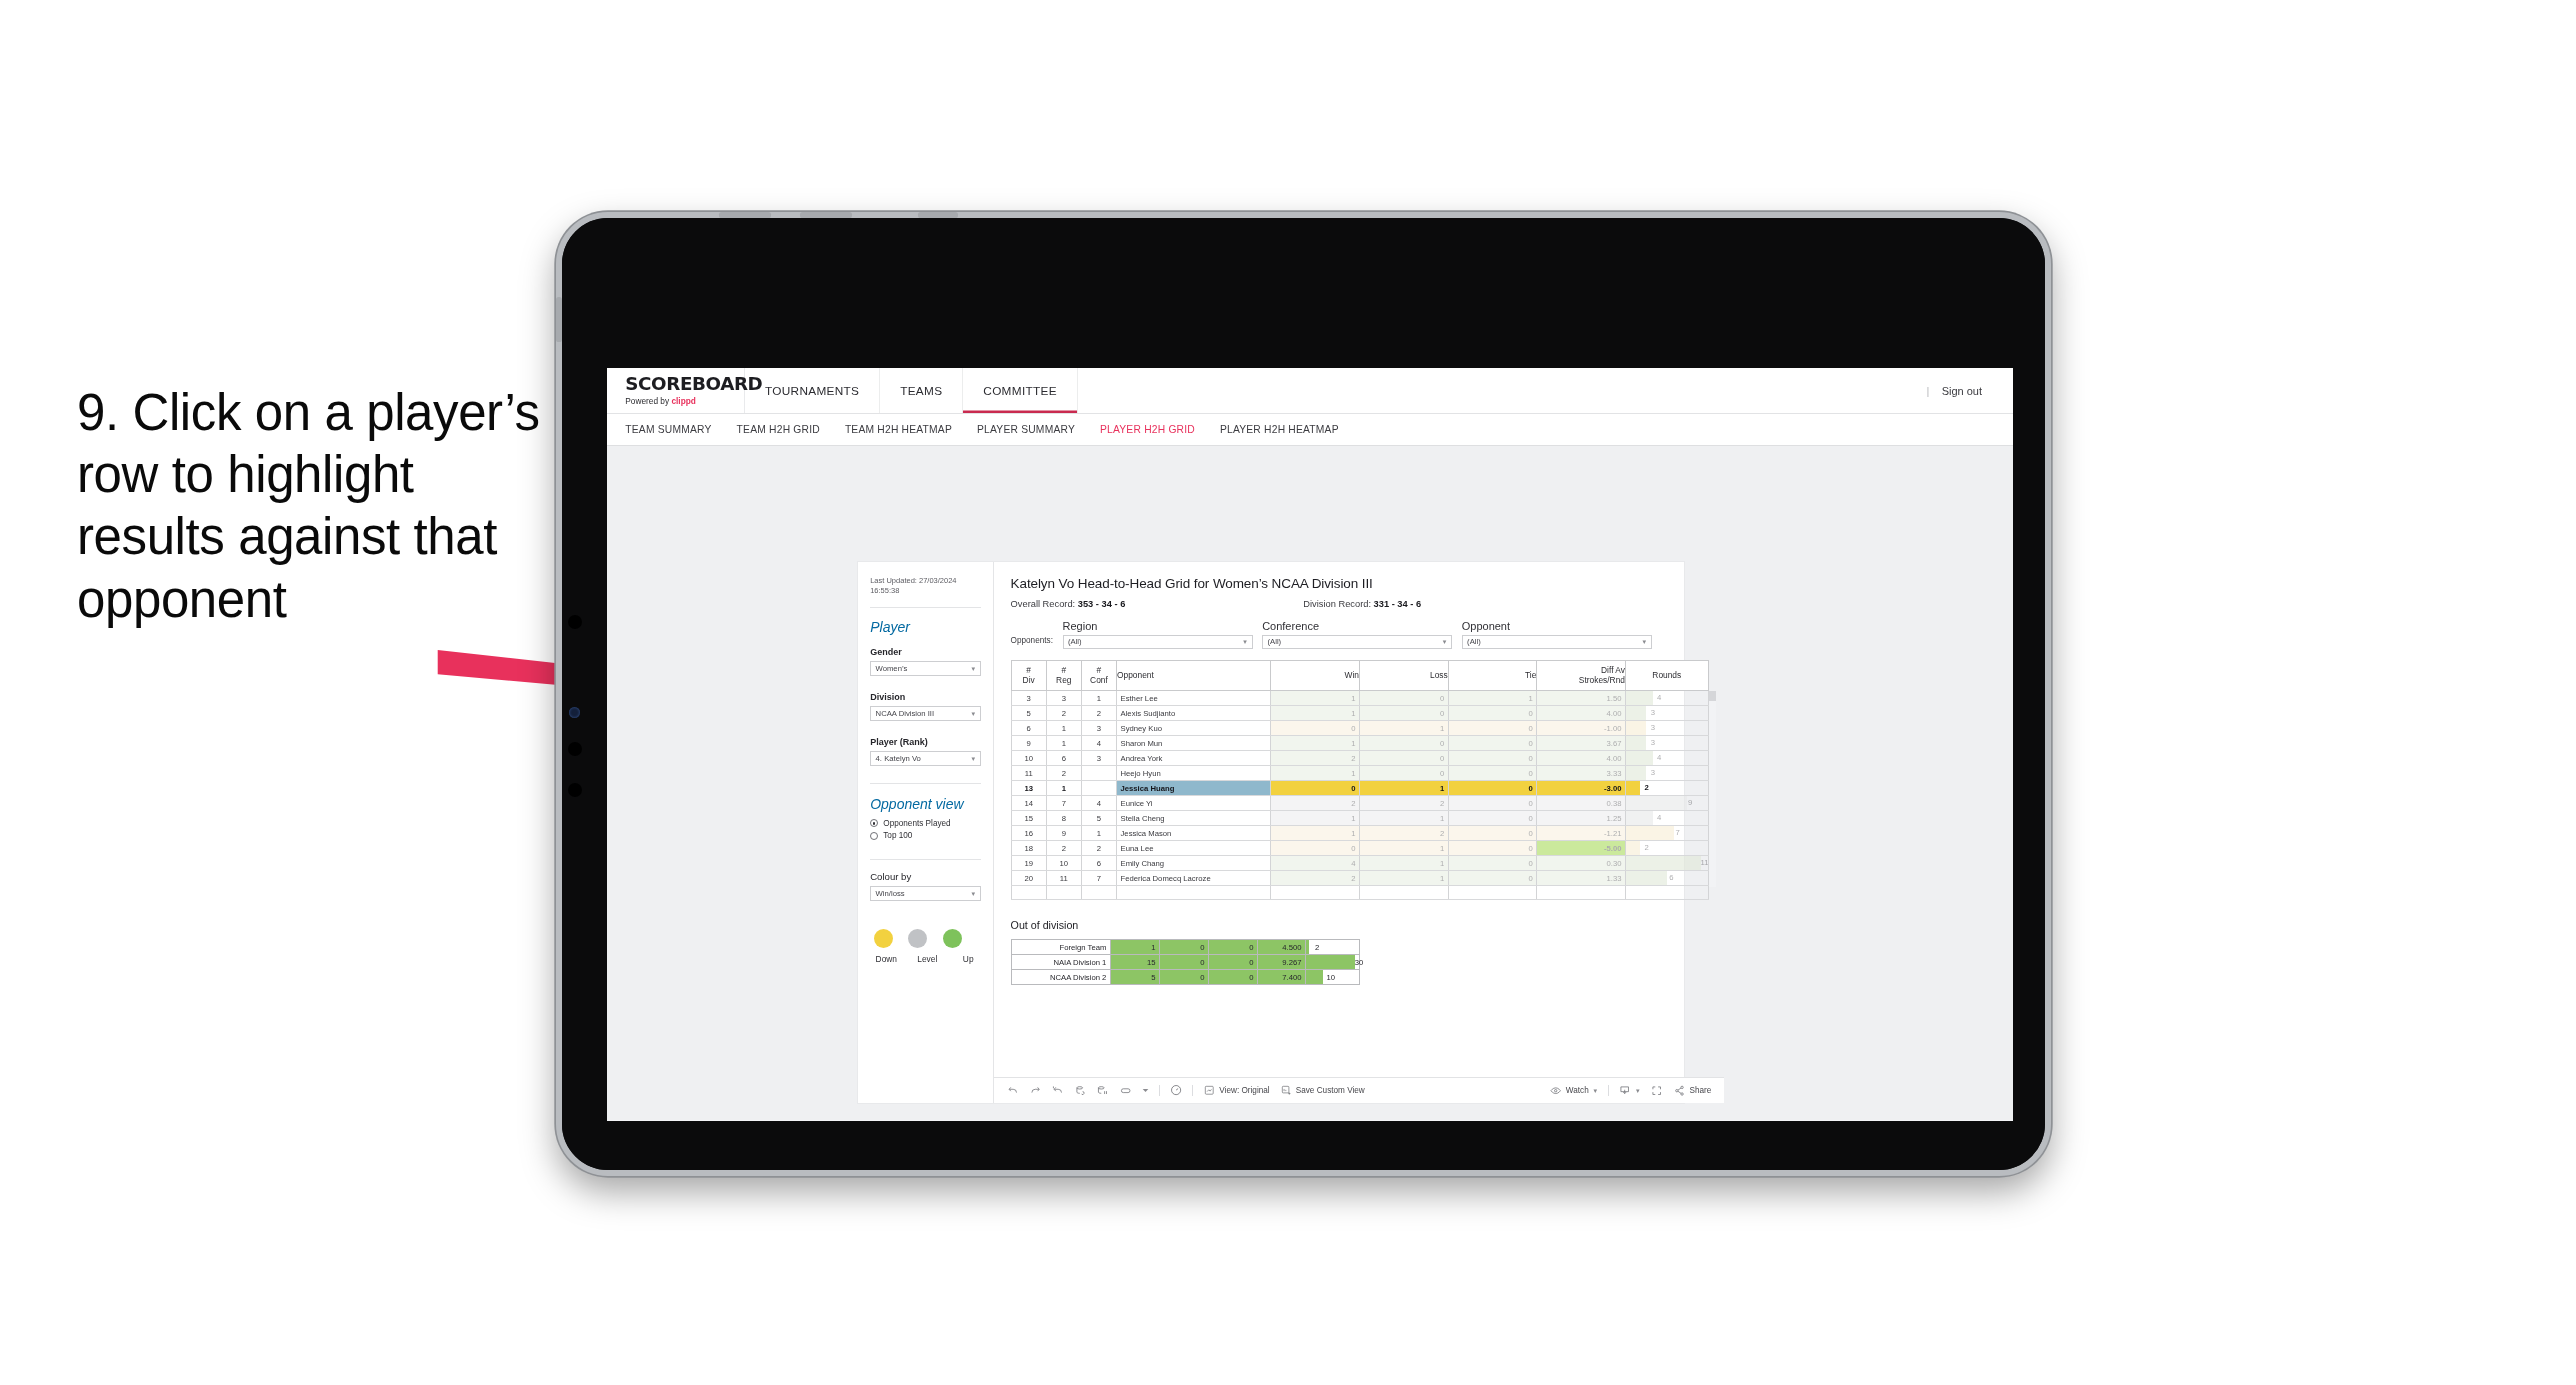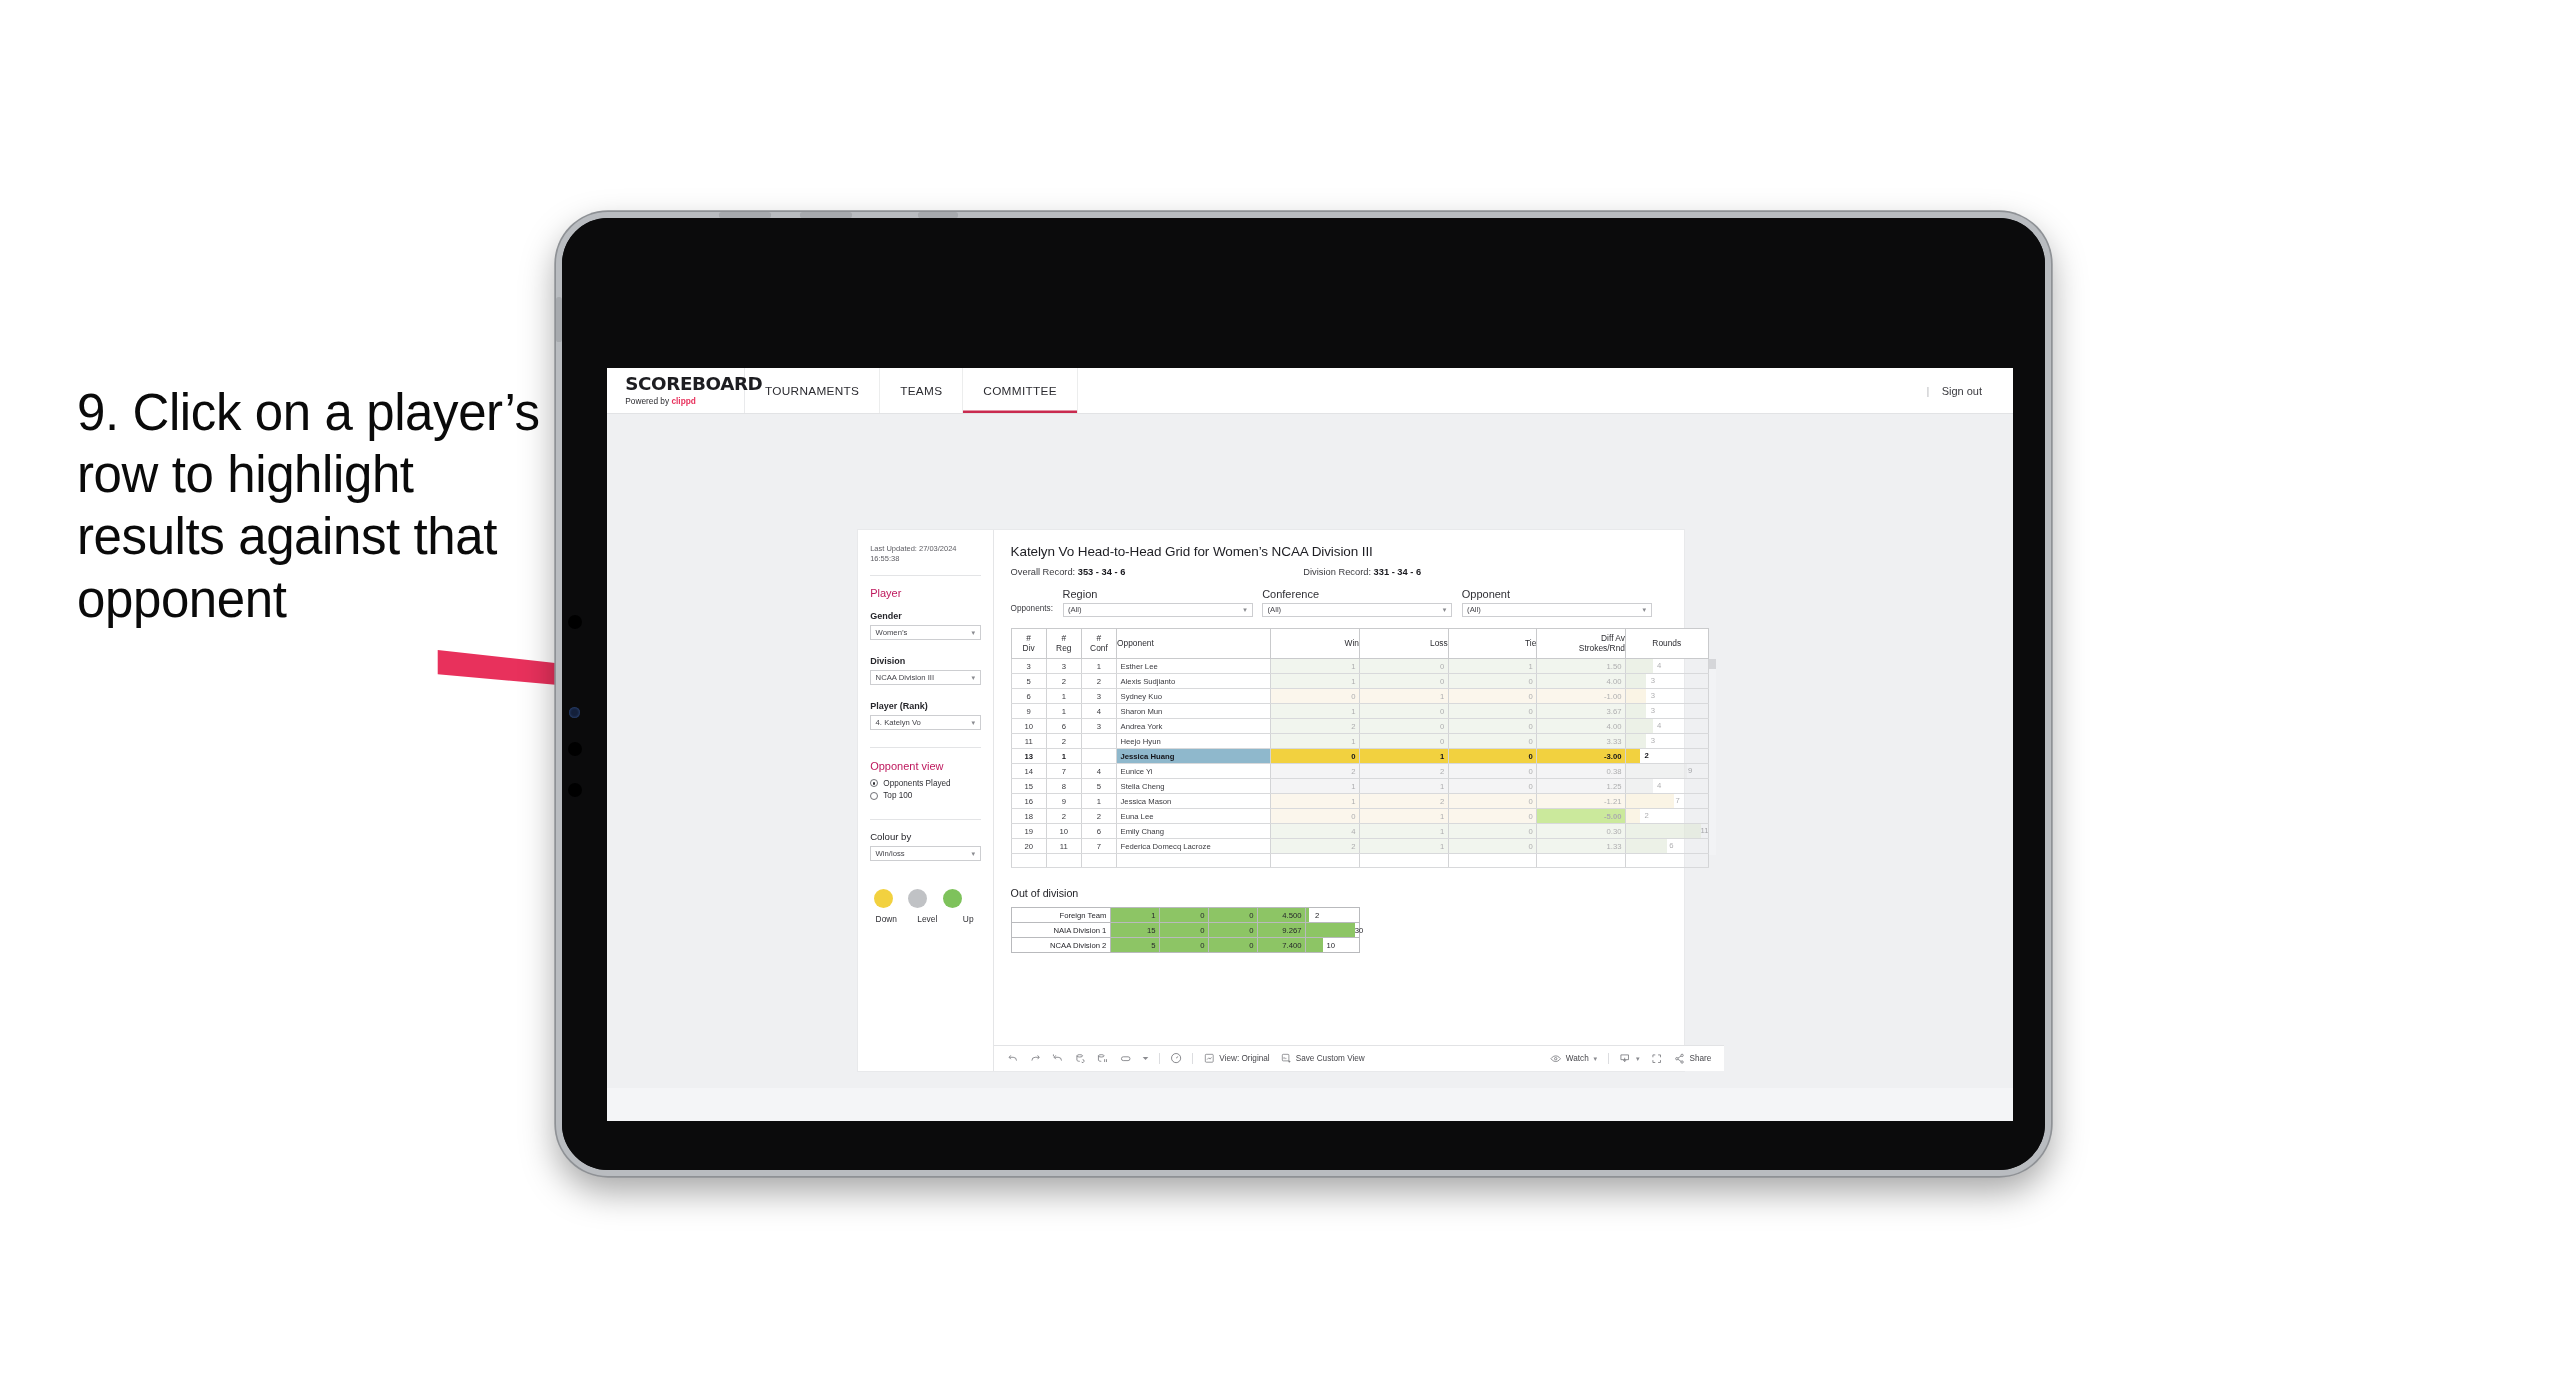--- a/index.html
+++ b/index.html
@@ -116,21 +116,21 @@
 
   
   .sidebar {
     width: 136px; padding: 14px 12.2px 0 12.2px;
     border-right: 0.9px solid #e4e5e7;
     font-size: 9.6px; color: #2f2f34;
     position: relative;
   }
   .updated { font-size: 7.5px; color: #5d5d63; line-height: 1.35; }
   .hr { height: 0.9px; background: #e3e4e6; margin: 10.5px 0 11.4px 0; }
-  .sec-title { font-size: 11px; color: #be185d; margin-bottom: 12.2px; }
+  .sec-title { font-size: 14px; color: #0369a1; margin-bottom: 12.2px; font-style: italic; }
   .field-label { font-size: 9px; color: #26262b; margin-bottom: 3.5px; font-weight: 600; }
   .select {
     height: 15px; border: 0.9px solid #cdced1; background: #fff;
     display: flex; align-items: center; justify-content: space-between;
     padding: 0 3.5px 0 4.4px; font-size: 7.7px; color: #44444a;
     margin-bottom: 16.6px; cursor: pointer;
   }
   .caret { font-size: 6.1px; color: #8a8b90; }
   .radio-row { display: flex; align-items: center; gap: 5.2px; margin-bottom: 3.5px; font-size: 8.2px; color: #2f2f34; cursor: pointer; }
   .radio {
@@ -248,20 +248,28 @@
             <div class="nav-item">TOURNAMENTS</div>
             <div class="nav-item">TEAMS</div>
             <div class="nav-item active">COMMITTEE</div>
           </div>
           <div class="nav-right">
             <span class="nav-divider">|</span>
             <span>Sign out</span>
           </div>
         </div>
 
+        <div class="subnav">
+          <div class="subnav-item">TEAM SUMMARY</div>
+          <div class="subnav-item">TEAM H2H GRID</div>
+          <div class="subnav-item">TEAM H2H HEATMAP</div>
+          <div class="subnav-item">PLAYER SUMMARY</div>
+          <div class="subnav-item active">PLAYER H2H GRID</div>
+          <div class="subnav-item">PLAYER H2H HEATMAP</div>
+        </div>
 
         <div class="content">
           <div class="viz">
 
             <div class="sidebar">
               <div class="updated">Last Updated: 27/03/2024 16:55:38</div>
               <div class="hr"></div>
               <div class="sec-title">Player</div>
 
               <div class="field-label">Gender</div>

